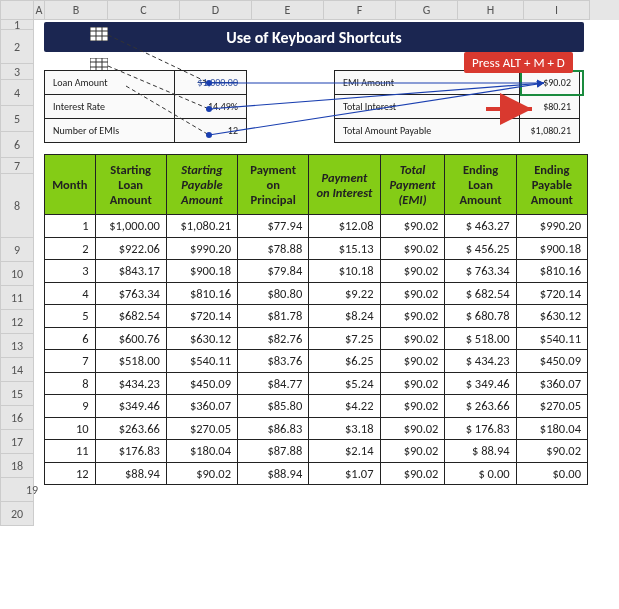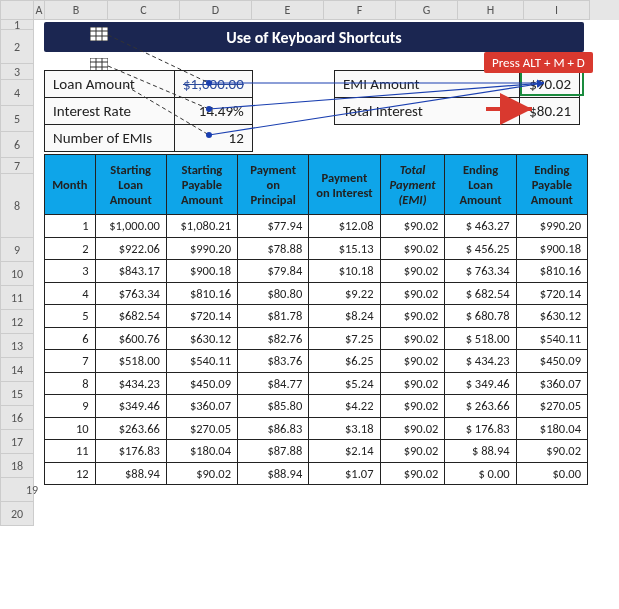--- a/index.html
+++ b/index.html
@@ -6,26 +6,26 @@
 body { margin: 0; background: #fff; font-size: 13px; color: #222; }
 .sheet { position: relative; width: 619px; height: 609px; }
 .gutter-corner { position: absolute; top: 0; left: 0; width: 34px; height: 20px; background: #e6e6e6; border: 1px solid #ccc; }
 .col-headers { position: absolute; top: 0; left: 34px; right: 0; height: 20px; display: flex; background: #e6e6e6; }
 .col-headers div { border: 1px solid #ccc; border-left: none; text-align: center; font-size: 12px; line-height: 18px; color: #555; }
 .row-headers { position: absolute; top: 20px; left: 0; width: 34px; display: flex; flex-direction: column; background: #e6e6e6; }
 .row-headers div { border: 1px solid #ccc; border-top: none; text-align: center; font-size: 12px; color: #555; display: flex; align-items: center; justify-content: center; }
 .grid { position: absolute; top: 20px; left: 34px; right: 0; }
 .title-bar { position: absolute; left: 10px; top: 2px; width: 540px; height: 30px; background: #1b2651; color: #fff; font-weight: bold; font-size: 16px; display: flex; align-items: center; justify-content: center; border-radius: 2px; }
 .info-table { position: absolute; border-collapse: collapse; }
-.info-table td { border: 1px solid #222; padding: 4px 8px; font-size: 15px; height: 24px; background: #fafafa; }
+.info-table td { border: 1px solid #222; padding: 4px 8px; font-size: 10px; height: 24px; background: #fafafa; }
 .info-table .val { text-align: right; }
 .strike { text-decoration: line-through; color: #2b4a9b; }
 .data-table { position: absolute; left: 10px; top: 134px; border-collapse: collapse; width: 544px; }
 .data-table th, .data-table td { border: 1px solid #222; font-size: 12.5px; padding: 3px 6px; }
-.data-table th { height: 60px; font-weight: bold; background: #0ea5e9; }
+.data-table th { height: 60px; font-weight: bold; background: #84cc16; }
 .data-table td { text-align: right; height: 22.5px; background: #fff; }
 .data-table td:first-child { text-align: right; }
 .trace-line { position: absolute; stroke: #1a3fb0; stroke-width: 1.2; fill: none; pointer-events: none; }
 .trace-dot { fill: #1a3fb0; }
 .callout { position: absolute; background: #d9392f; color: #fff; font-size: 13px; padding: 3px 8px; border-radius: 2px; white-space: nowrap; }
 .mini-icon { position: absolute; width: 18px; height: 14px; }
 .mini-icon svg { width: 100%; height: 100%; }
 .sel-box { position: absolute; border: 2px solid #1a8b3e; pointer-events: none; }
 </style>
 </head>
@@ -121,26 +121,30 @@
     <table class="info-table" style="left:300px; top:50px;">
       <tbody>
           <tr>
         <td style="width:185px;">EMI Amount</td>
         <td class="val" style="width:60px;">$90.02</td>
       </tr>
       <tr>
         <td>Total Interest</td>
         <td class="val">$80.21</td>
       </tr>
+      <tr>
+        <td>Total Amount Payable</td>
+        <td class="val">$1,080.21</td>
+      </tr>
     </tbody>
       </table>
 
     <div class="sel-box" style="left:486px; top:50px; width:64px; height:26px;"></div>
 
-    <div class="callout" style="left:450px; top:32px;">
+    <div class="callout" style="left:430px; top:32px;">
       <span>Press ALT + M + D</span>
     </div>
 
     <svg width="580" height="140" style="position:absolute;left:0;top:0;pointer-events:none;">
       <defs>
         <marker id="arr" markerWidth="8" markerHeight="8" refX="6" refY="3" orient="auto">
           <path d="M0,0 L6,3 L0,6 z" fill="#1a3fb0"></path>
         </marker>
         <marker id="arrR" markerWidth="10" markerHeight="10" refX="8" refY="4" orient="auto">
           <path d="M0,0 L8,4 L0,8 z" fill="#d9392f"></path>
@@ -159,23 +163,23 @@
       <line x1="175" y1="115" x2="510" y2="63" class="trace-line" marker-end="url(#arr)"></line>
 
       <line x1="452" y1="89" x2="498" y2="89" stroke="#d9392f" stroke-width="4" marker-end="url(#arrR)"></line>
     </svg>
 
     <table class="data-table" id="data-table">
       <thead>
           <tr id="dt-head">
             <th style="width: 42px;">Month</th>
             <th style="width: 68px;">Starting Loan Amount</th>
-            <th style="width: 68px;">Starting Payable Amount</th>
+            <th style="width: 68px; font-style: italic;">Starting Payable Amount</th>
             <th style="width: 68px;">Payment on Principal</th>
-            <th style="width: 68px;">Payment on Interest</th>
+            <th style="width: 68px; font-style: italic;">Payment on Interest</th>
             <th style="width: 62px; font-style: italic;">Total Payment (EMI)</th>
             <th style="width: 68px;">Ending Loan Amount</th>
             <th style="width: 68px;">Ending Payable Amount</th>
           </tr>
         </thead>
       <tbody id="dt-body">
           <tr>
             <td>1</td>
             <td>$1,000.00</td>
             <td>$1,080.21</td>

